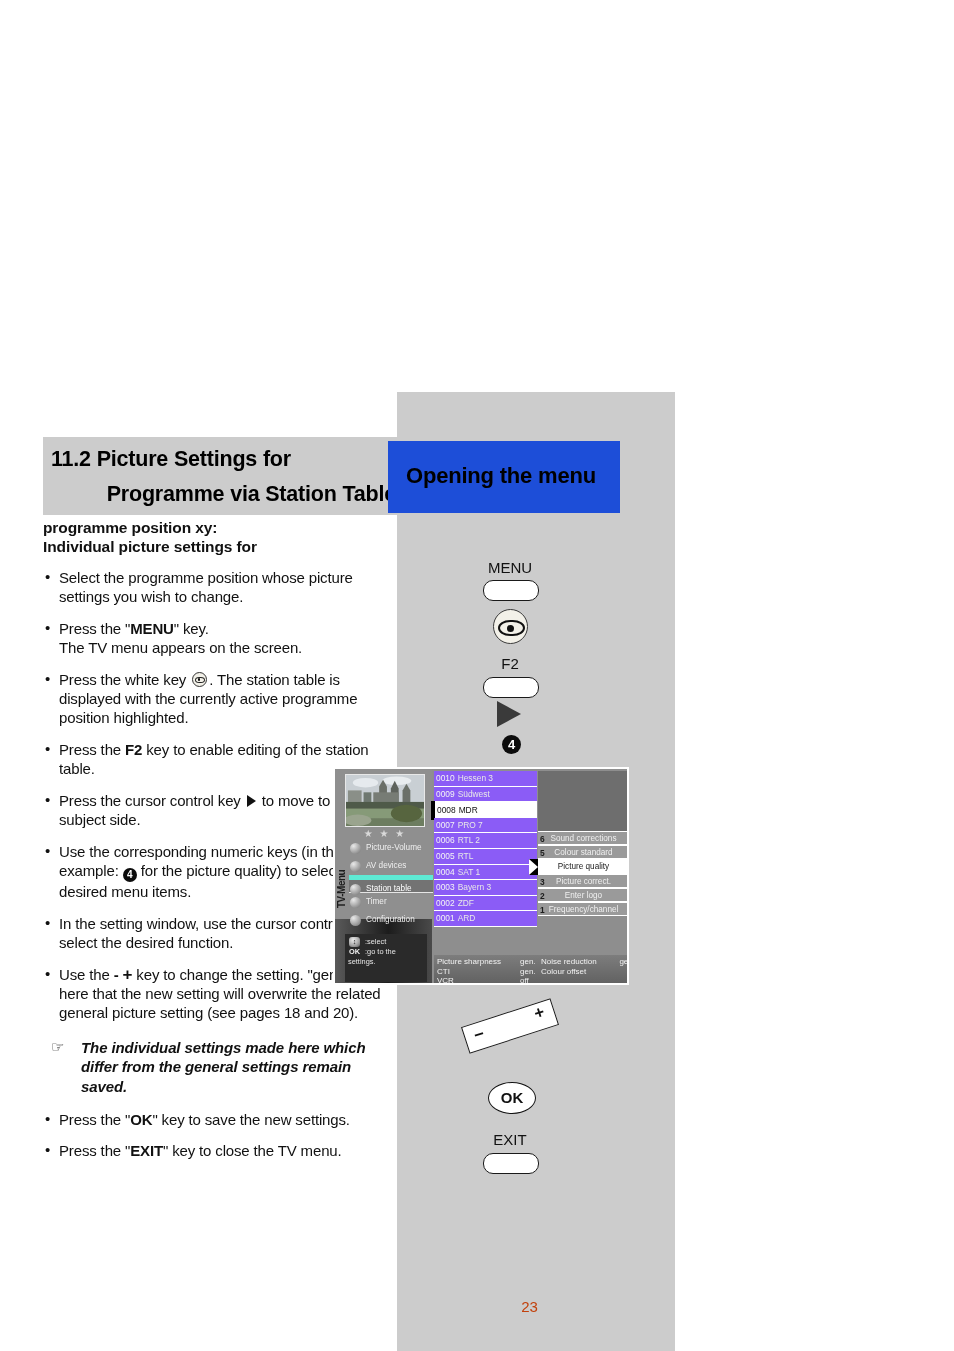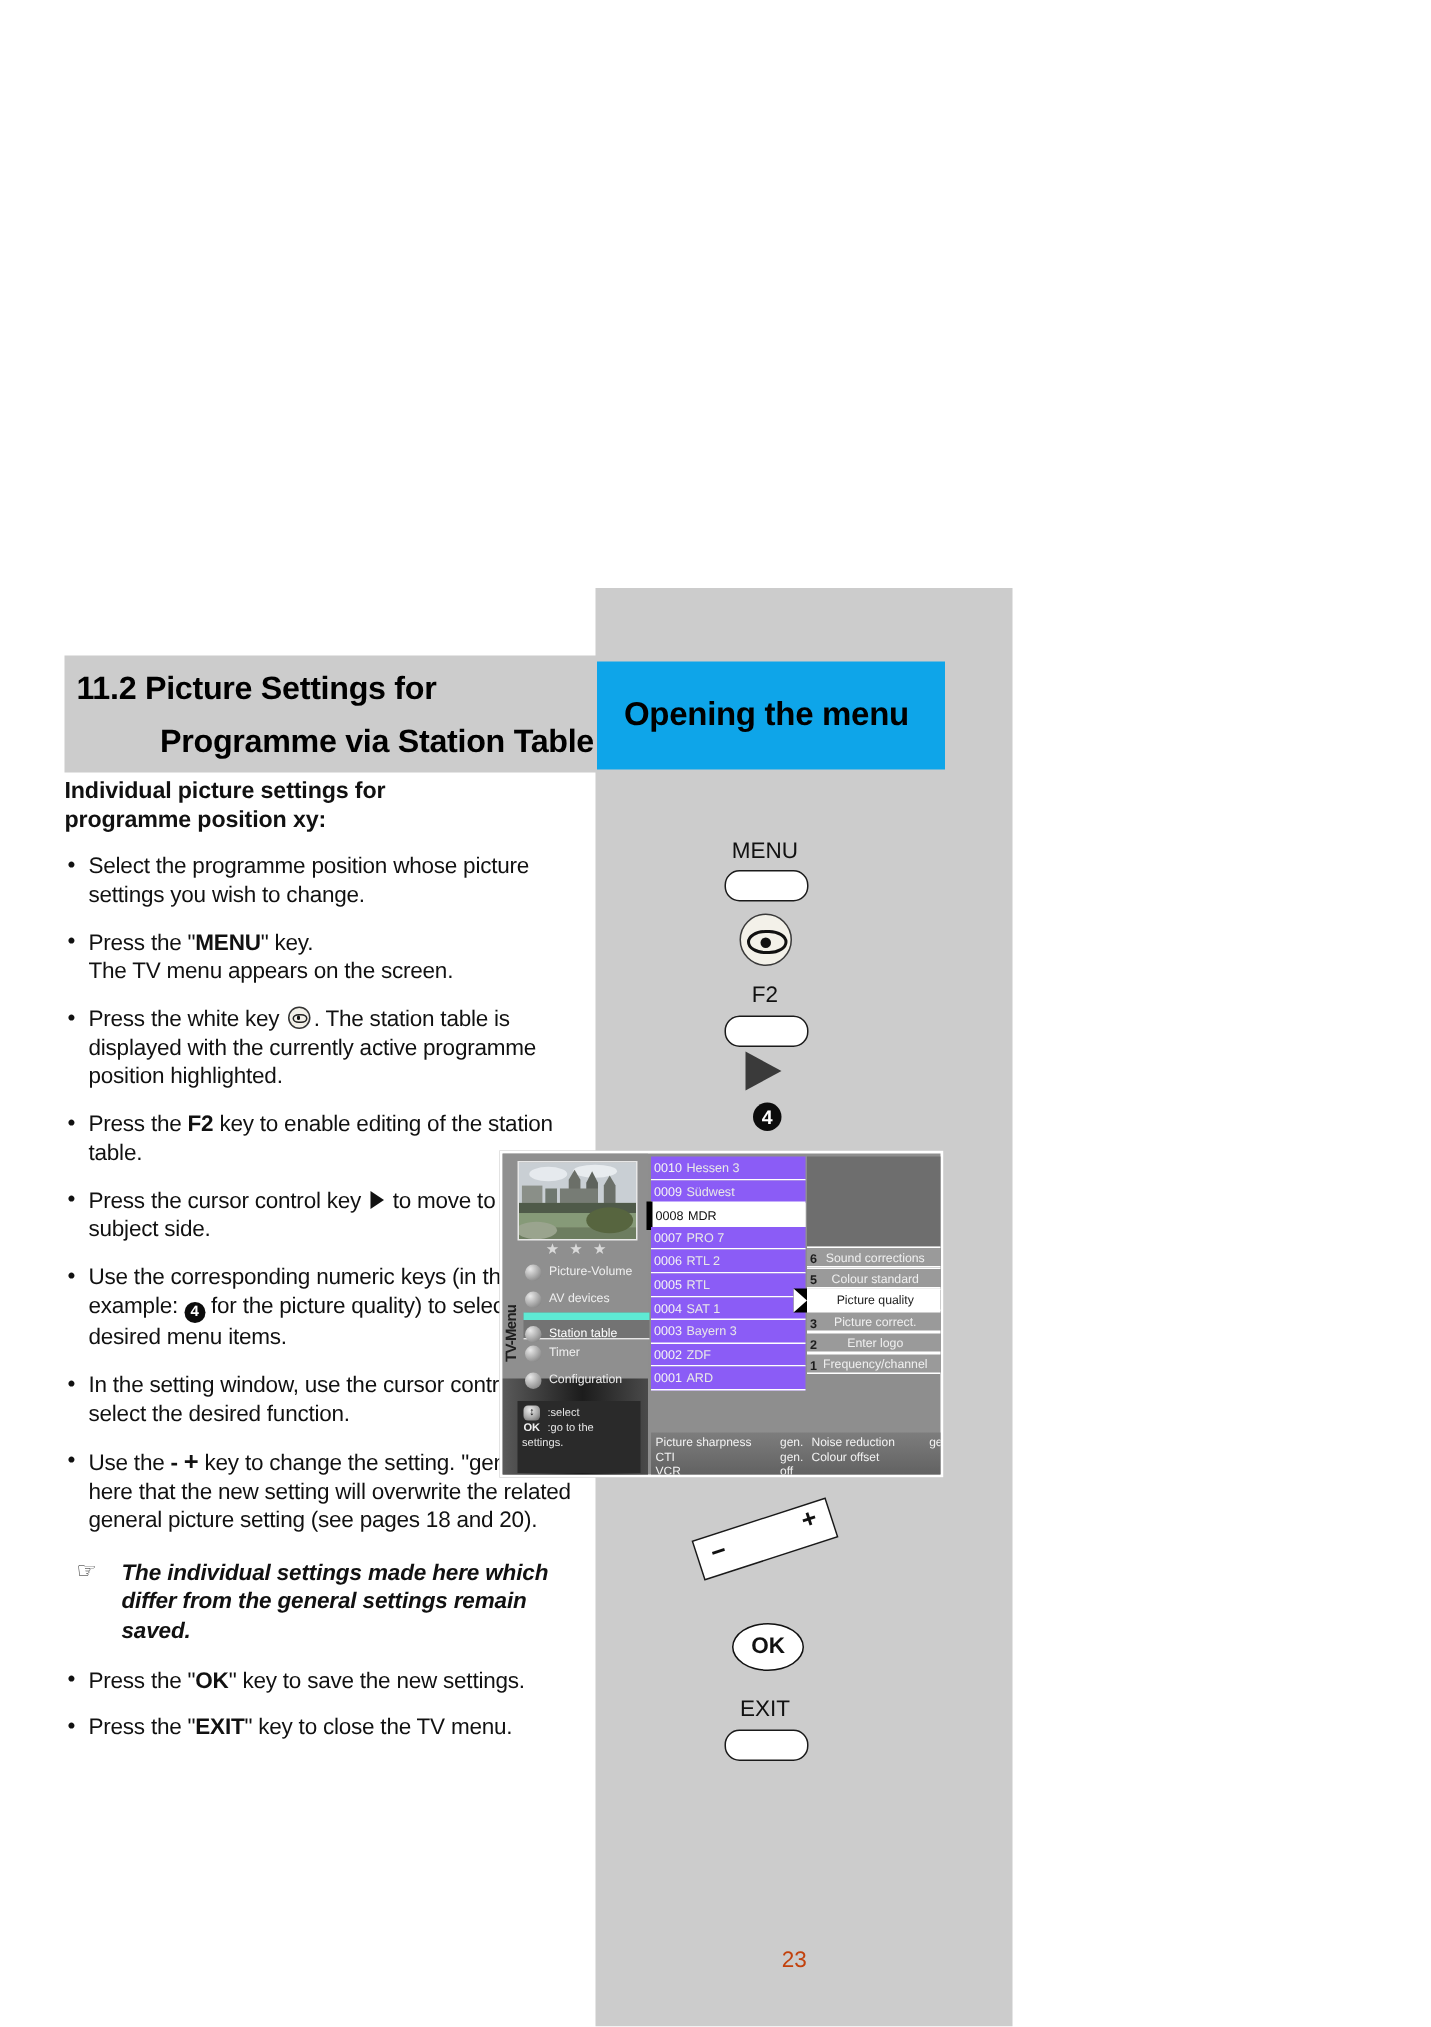--- a/index.html
+++ b/index.html
@@ -28,22 +28,22 @@
   }
   .heading-band .h-line{
     font-weight:bold;font-size:21.5px;color:#000;letter-spacing:-0.2px;
     line-height:35px;
   }
   .heading-band .l1{position:absolute;left:8px;top:5px;}
   .heading-band .l2{position:absolute;left:8px;top:40px;width:345px;text-align:right;}
 
   
   .title-box{
-    position:absolute;left:398px;top:441px;width:232px;height:72px;
-    background:#0ea5e9;
+    position:absolute;left:388px;top:441px;width:232px;height:72px;
+    background:#1d4ed8;
   }
   .title-box span{
     position:absolute;left:18px;top:22px;
     font-weight:bold;font-size:22px;color:#000;letter-spacing:-0.2px;
   }
 
   
   .left-col{
     position:absolute;left:43px;top:518px;width:352px;
     color:#111;
@@ -233,22 +233,22 @@
     <div class="h-line l1">11.2 Picture Settings for</div>
     <div class="h-line l2">Programme via Station Table</div>
   </div>
 
   <div class="title-box">
     <span>Opening the menu</span>
   </div>
 
   <div class="left-col">
     <div class="subhead">
+      <div>programme position xy:</div>
       <div>Individual picture settings for</div>
-      <div>programme position xy:</div>
     </div>
 
     <ul class="bullets">
       <li>Select the programme position whose picture settings you wish to change.</li>
 
       <li>Press the "<span class="b">MENU</span>" key.<br>The TV menu appears on the screen.</li>
 
       <li>Press the white key <span class="eye-inline"></span>. The station table is displayed with the currently active programme position highlighted.</li>
 
       <li>Press the <span class="b">F2</span> key to enable editing of the station table.</li>

